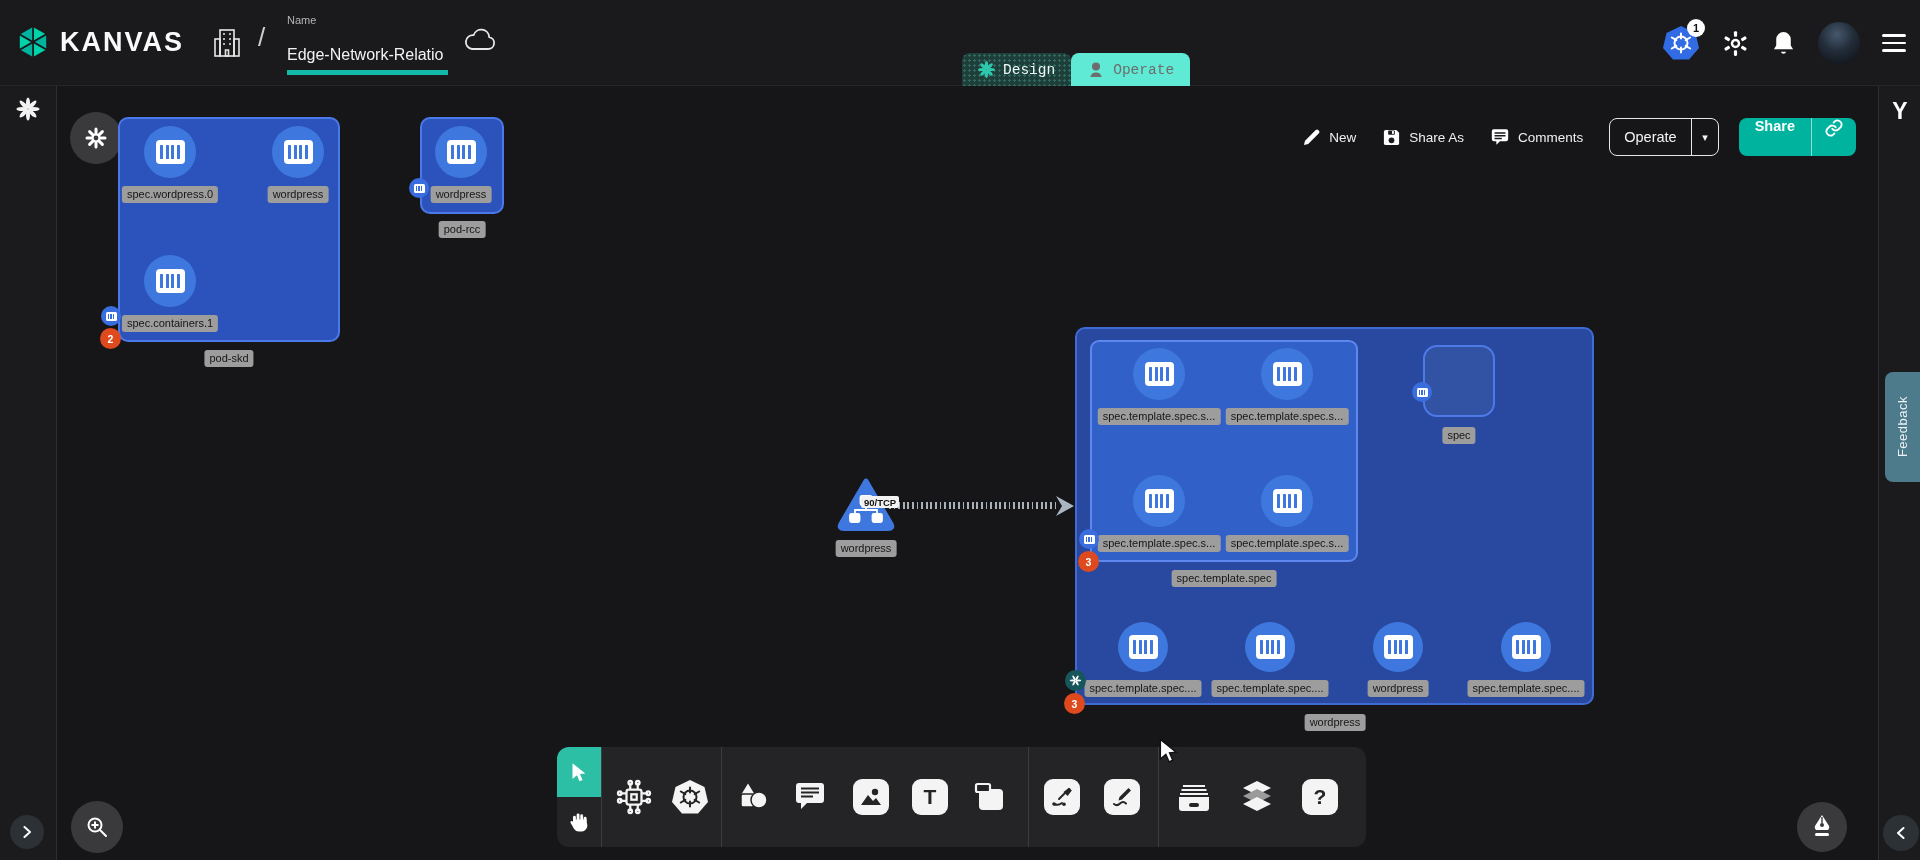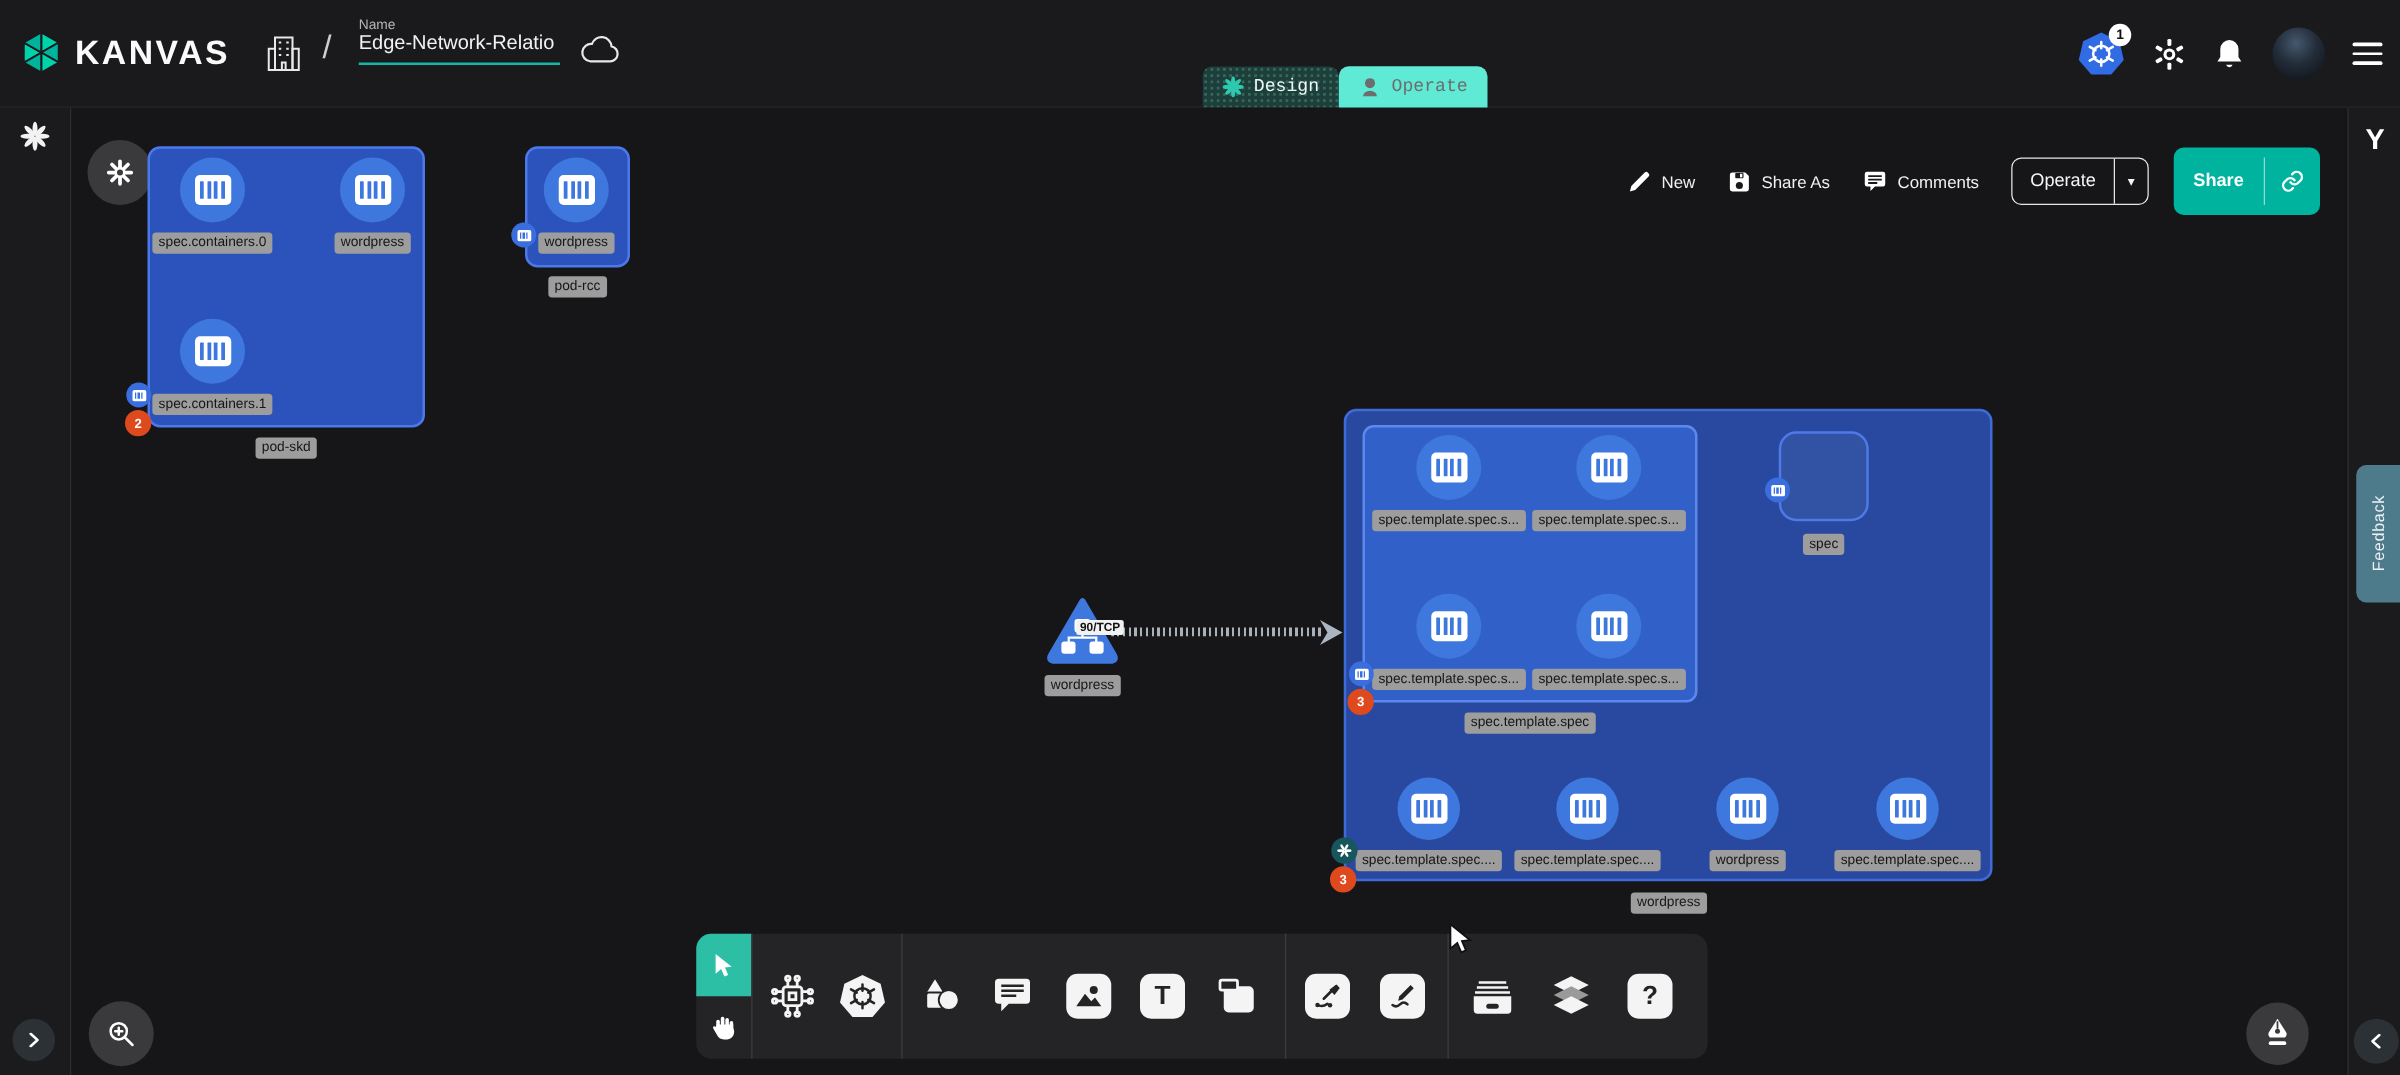--- a/index.html
+++ b/index.html
@@ -10,21 +10,21 @@
   }
   
   .header{ position:absolute; left:0; top:0; width:1920px; height:86px;
     background:#1a1a1c; border-bottom:1px solid #262628; z-index:30; }
   .brand{ position:absolute; left:14px; top:23px; display:flex; align-items:center; gap:8px; }
   .brand-text{ font-size:27px; font-weight:800; letter-spacing:2px; color:#fafafa; }
   .crumb-building{ position:absolute; left:212px; top:27px; }
   .crumb-slash{ position:absolute; left:258px; top:22px; font-size:26px; color:#cfcfcf; font-weight:300; }
   .name-field{ position:absolute; left:287px; top:14px; width:161px; }
   .name-field .lbl{ font-size:11px; color:#b5b5b5; }
-  .name-field .val{ font-size:16px; color:#f2f2f2; margin-top:0; padding-bottom:6px; border-bottom:2px solid #14b8a6; white-space:nowrap; overflow:hidden;}
+  .name-field .val{ font-size:16px; color:#f2f2f2; margin-top:20px; padding-bottom:6px; border-bottom:5px solid #14b8a6; white-space:nowrap; overflow:hidden;}
   .cloud-ic{ position:absolute; left:463px; top:27px; }
   
   .tabs{ position:absolute; left:962px; top:53px; height:33px; display:flex;font-family:Liberation Mono, monospace; }
   .tab{ height:33px; display:flex; align-items:center; gap:8px; padding:0 16px;
     border-radius:8px 8px 0 0; font-size:14.5px; }
   .tab.design{ background-color:#1d3e39;
     background-image:radial-gradient(rgba(110,216,199,0.28) 1px, transparent 1.2px);
     background-size:5px 5px; color:#eef8f6; }
   .tab.operate{ background:#5eead4; color:#6d6d6d; }
   .hdr-icons{ position:absolute; right:14px; top:0; height:86px; display:flex; align-items:center; gap:22px; }
@@ -43,21 +43,21 @@
   .feedback-tab{ position:absolute; right:0; top:372px; width:35px; height:110px; background:#4e7b8c;
     border-radius:8px 0 0 8px; display:flex; align-items:center; justify-content:center; z-index:25; }
   .feedback-tab span{ writing-mode:vertical-rl; transform:rotate(180deg); font-size:13px; color:#eaf1f4; letter-spacing:0.5px;}
   
   .action-bar{ position:absolute; top:118px; right:64px; display:flex; align-items:center; gap:26px; z-index:15; }
   .ab-item{ display:flex; align-items:center; gap:8px; font-size:13.5px; color:#f0f0f0; cursor:pointer;text-align:center; }
   .btn-actions{ display:flex; align-items:center; border:1.5px solid #e6e6e6; border-radius:8px; height:38px; overflow:hidden; }
   .btn-actions .txt{ padding:0 14px; font-size:14.5px; color:#f5f5f5; }
   .btn-actions .sep{ width:1.5px; height:38px; background:#e6e6e6; }
   .btn-actions .chev{ padding:0 10px; font-size:11px; color:#f5f5f5; }
-  .btn-share{ display:flex; align-items:center; background:#00B39F; border-radius:8px; height:54px; overflow:hidden; margin-left:-6px;}
+  .btn-share{ display:flex; align-items:flex-start; background:#00B39F; border-radius:8px; height:38px; overflow:hidden; margin-left:-6px;}
   .btn-share .txt{ padding:0 16px; font-size:14.5px; font-weight:700; color:#fff; }
   .btn-share .sep{ width:1px; height:38px; background:rgba(255,255,255,0.55); }
   .btn-share .lnk{ padding:0 12px; display:flex; align-items:center; }
   
   .grp{ position:absolute; border-radius:10px; }
   .grp.outer{ background:#28499f; border:2px solid #3e6bd6; }
   .grp.pod{ background:#2b53bb; border:2px solid #4b79ea; }
   .grp.tpl{ background:#3160c8; border:2px solid #5d88ee; border-radius:9px;}
   .spec-sq{ position:absolute; width:72px; height:72px; border-radius:14px; border:2.5px solid #4e7ae8; background:rgba(255,255,255,0.05); }
   .cnode{ position:absolute; width:52px; height:52px; border-radius:50%; background:#3e78de; display:flex; align-items:center; justify-content:center; }
@@ -298,21 +298,21 @@
       </div>
     </div>
   <div class="cnode" style="left:144px; top:255px;">
       <div class="crate">
         <i></i>
         <i></i>
         <i></i>
         <i></i>
       </div>
     </div>
-  <div class="nlabel" style="left:170px; top:186px;">spec.containers.0</div>
+  <div class="nlabel" style="left:170px; top:186px;">spec.wordpress.0</div>
   <div class="nlabel" style="left:298px; top:186px;">wordpress</div>
   <div class="nlabel" style="left:170px; top:315px;">spec.containers.1</div>
   <div class="nlabel" style="left:229px; top:350px;">pod-skd</div>
   <div class="badge blue" style="left:101px; top:306px;">
       <span class="minicrate">
         <i></i>
         <i></i>
         <i></i>
       </span>
     </div>

